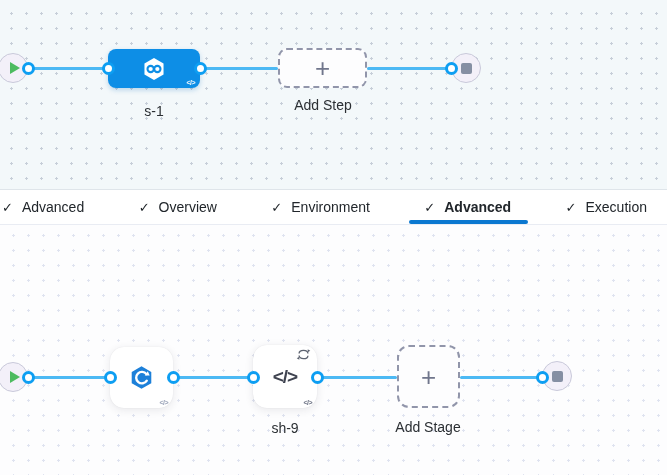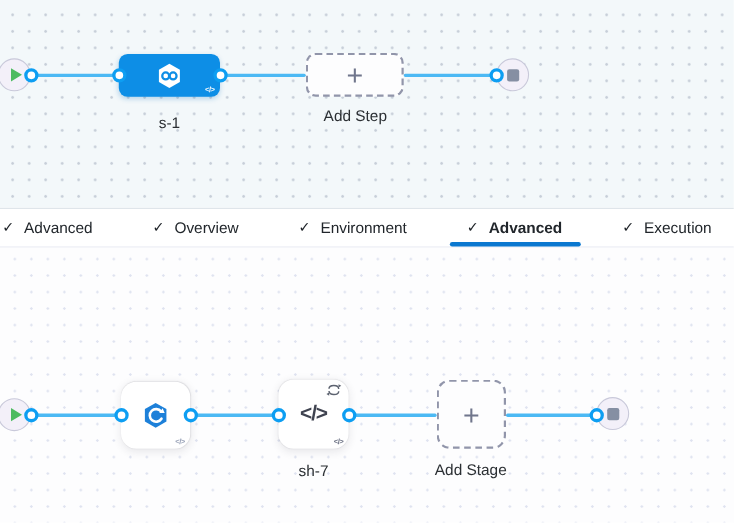--- a/index.html
+++ b/index.html
@@ -199,21 +199,21 @@
     <div class="step-card sh-card">
       <svg class="loop-icon" viewBox="0 0 16 16">
         <path d="M3.3 6.8 C3.3 4.9 5.2 3.6 8 3.6 C10.8 3.6 12.7 4.9 12.7 7.0" fill="none" stroke="#5d6370" stroke-width="1.4"></path>
         <polygon points="10.9,2.2 13.6,3.8 10.9,5.4" fill="#5d6370" transform="translate(1.6,0.2)"></polygon>
         <path d="M12.7 9.2 C12.7 11.1 10.8 12.4 8 12.4 C5.2 12.4 3.3 11.1 3.3 9.0" fill="none" stroke="#5d6370" stroke-width="1.4"></path>
         <polygon points="5.1,10.6 2.4,12.2 5.1,13.8" fill="#5d6370" transform="translate(-1.6,-0.2)"></polygon>
       </svg>
       <span class="code-glyph">&lt;/&gt;</span>
       <span class="node-badge badge-dark">&lt;/&gt;</span>
     </div>
-    <div class="node-label" style="left:255px;top:195px;width:60px;">sh-7</div>
+    <div class="node-label" style="left:255px;top:195px;width:60px;">sh-9</div>
 
     <div class="add-node add-step-node">
       <span class="plus-glyph">+</span>
     </div>
     <div class="node-label" style="left:388px;top:194px;width:80px;">Add Stage</div>
 
     <div class="terminal" style="left:542px;top:136px;">
       <div class="stop-sq"></div>
     </div>
   </section>

